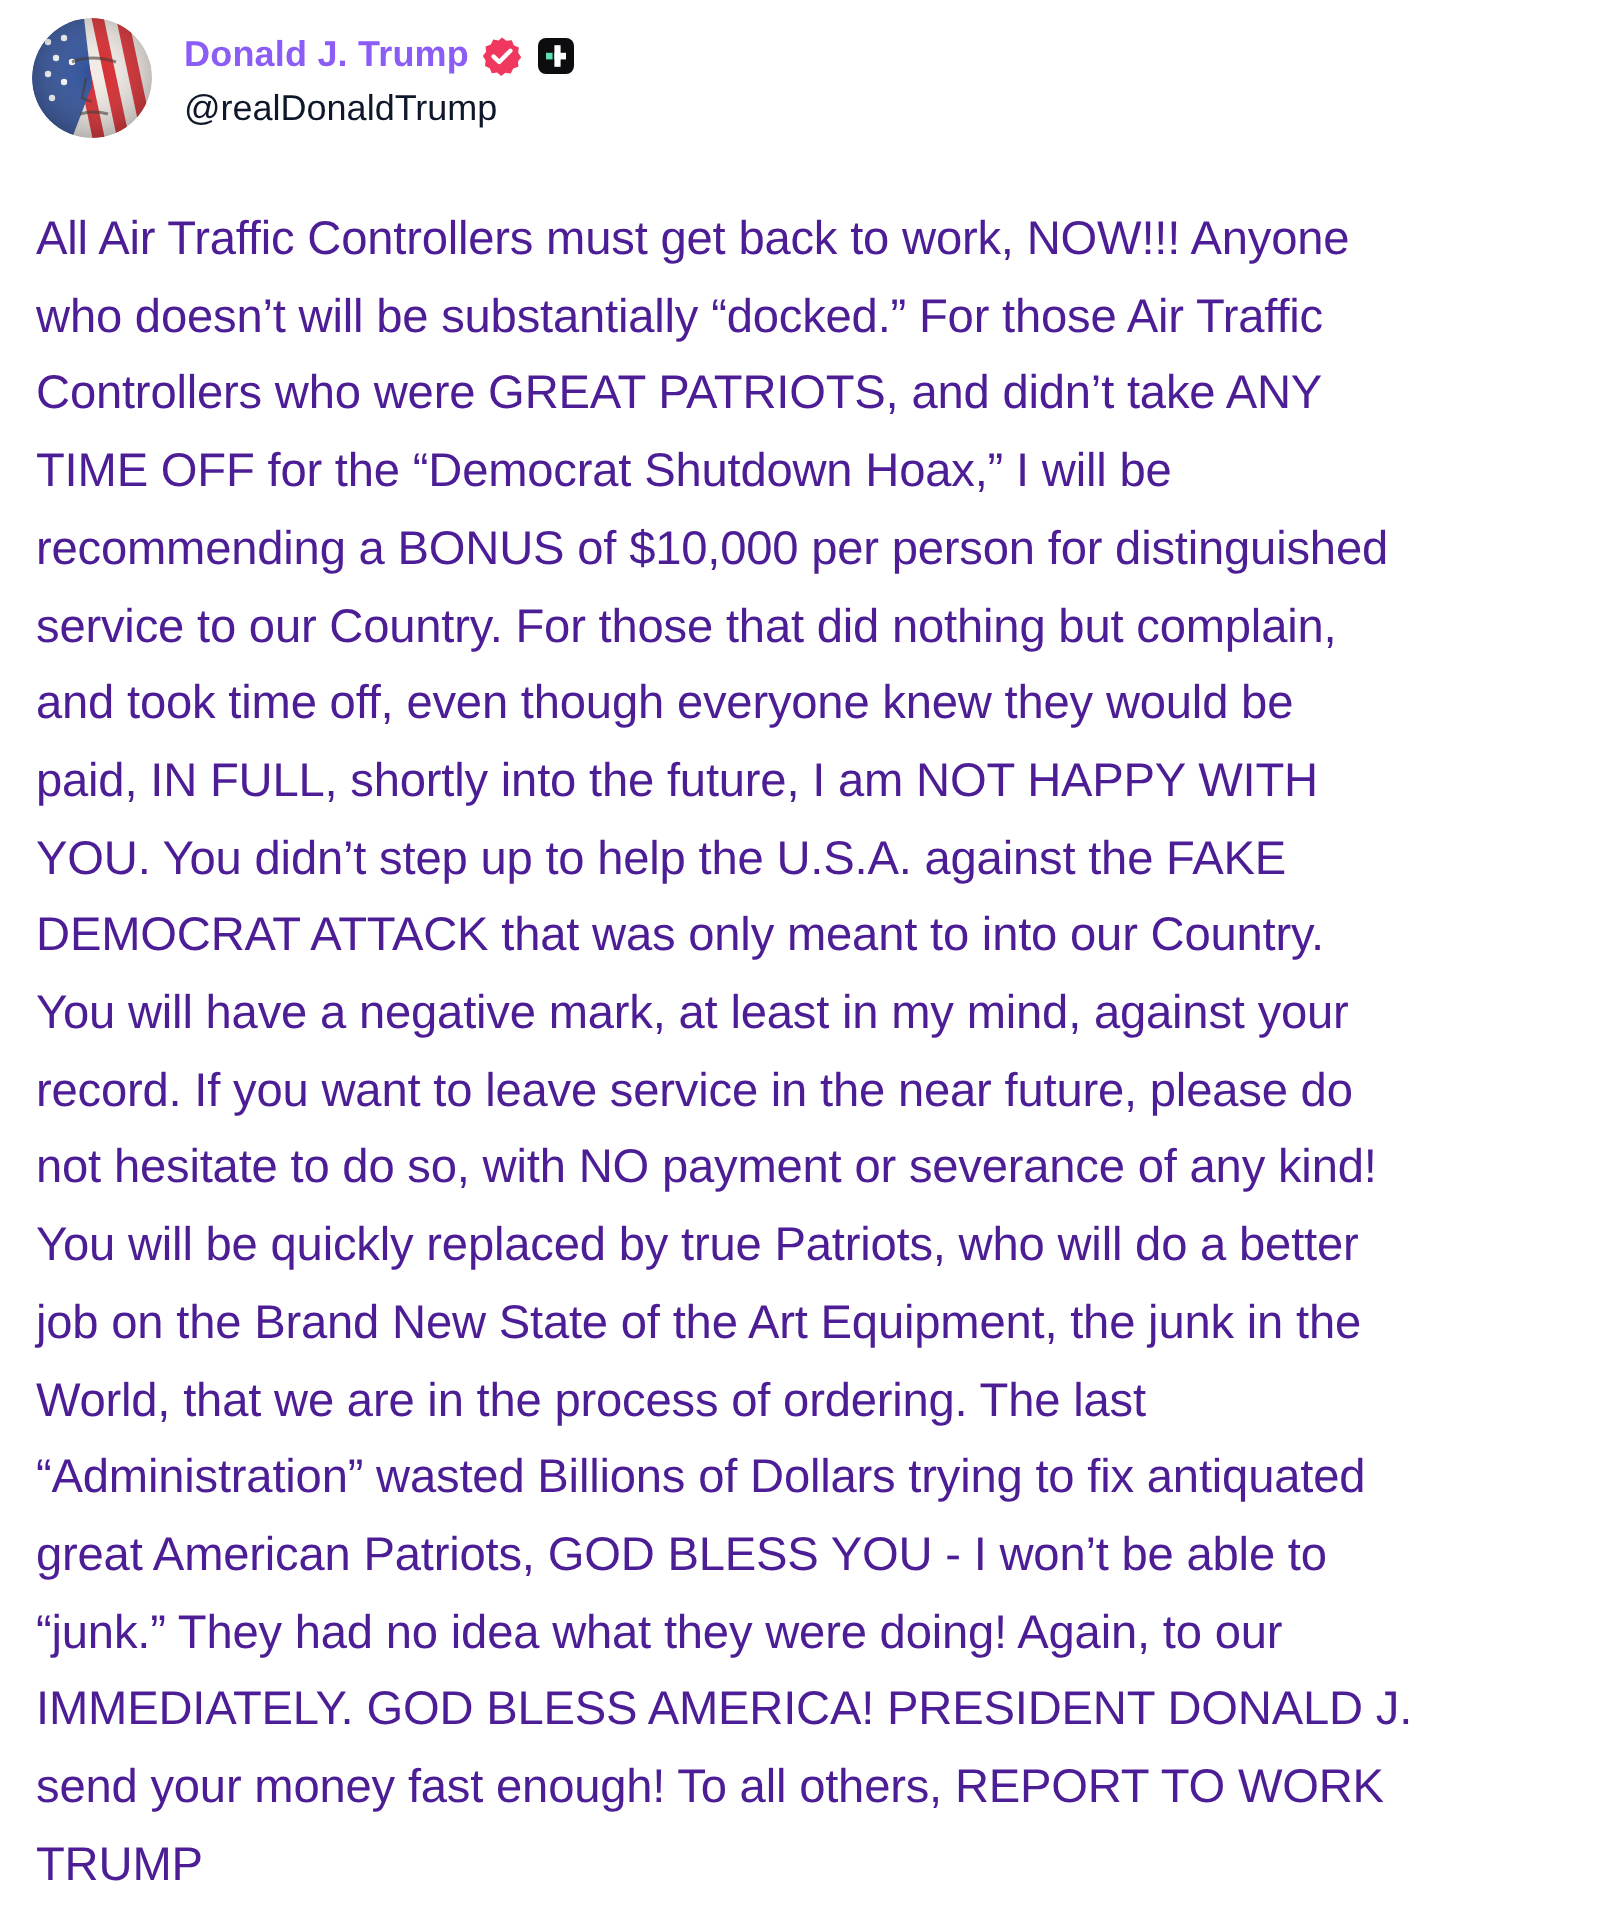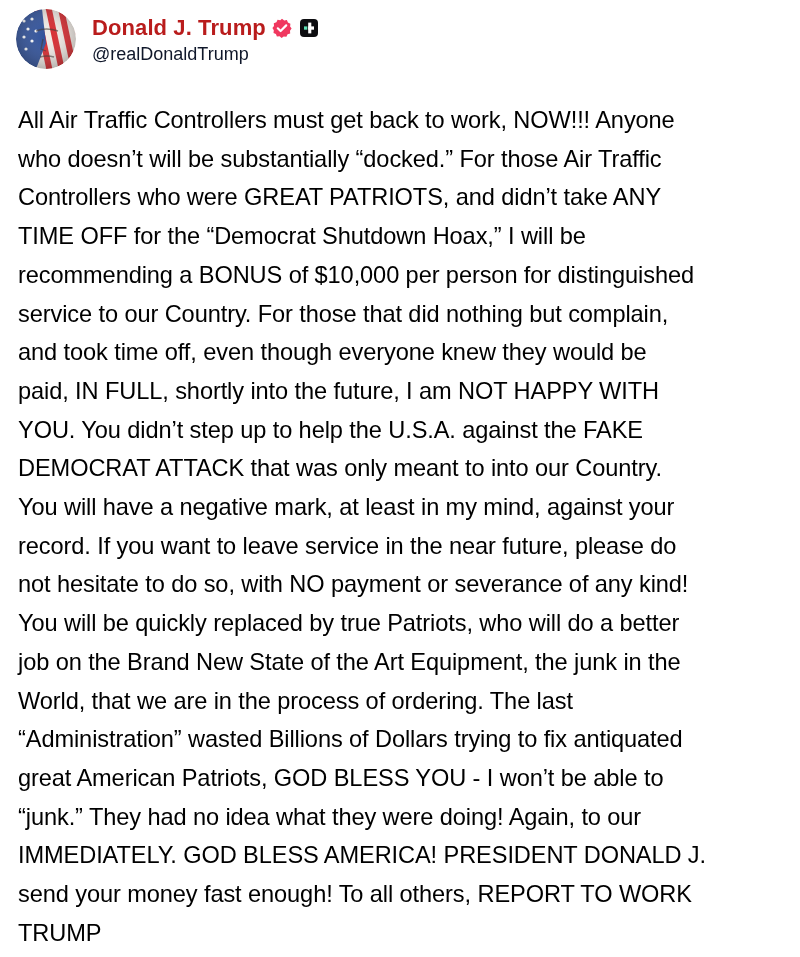--- a/index.html
+++ b/index.html
@@ -39,23 +39,23 @@
       flex-direction: column;
       justify-content: center;
     }
     .name-row {
       display: flex;
       align-items: center;
       height: 28px;
     }
     .display-name {
       font-weight: bold;
-      font-size: 22px;
+      font-size: 18px;
       letter-spacing: 0.1px;
-      color: #b91c1c;
+      color: #8b5cf6;
       cursor: pointer;
     }
     .verified-badge {
       margin-left: 6px;
       width: 20px;
       height: 20px;
       display: inline-block;
     }
     .truth-logo {
       margin-left: 8px;
@@ -69,21 +69,21 @@
       color: #0f172a;
       cursor: pointer;
     }
     .post-body {
       position: absolute;
       left: 18px;
       top: 101px;
       width: 770px;
       font-size: 23.6px;
       line-height: 38.7px;
-      color: #000000;
+      color: #4c1d95;
       letter-spacing: -0.1px;
     }
     .post-body .line {
       display: block;
       white-space: nowrap;
     }
   </style>
 </head>
 <body>
 

